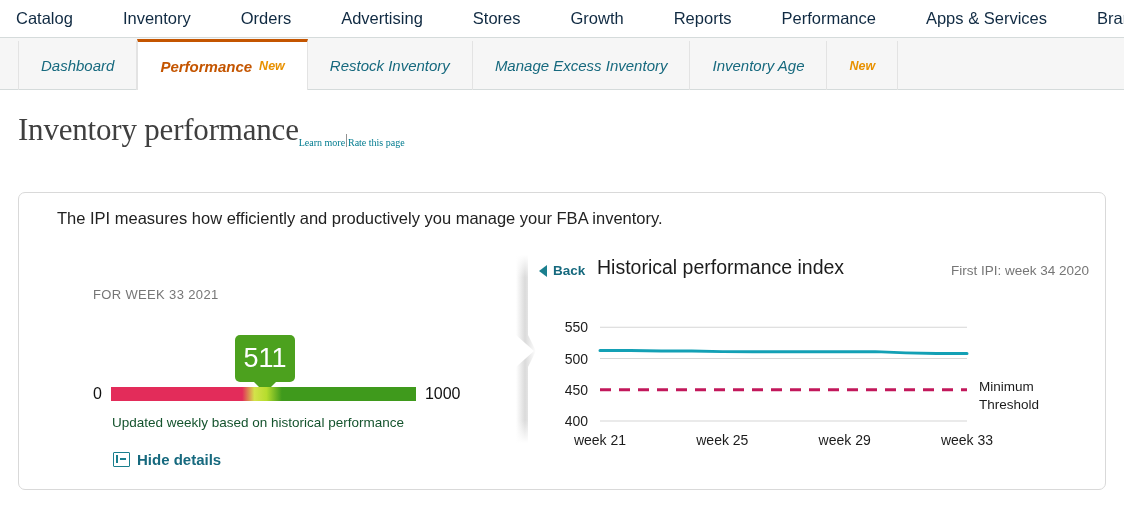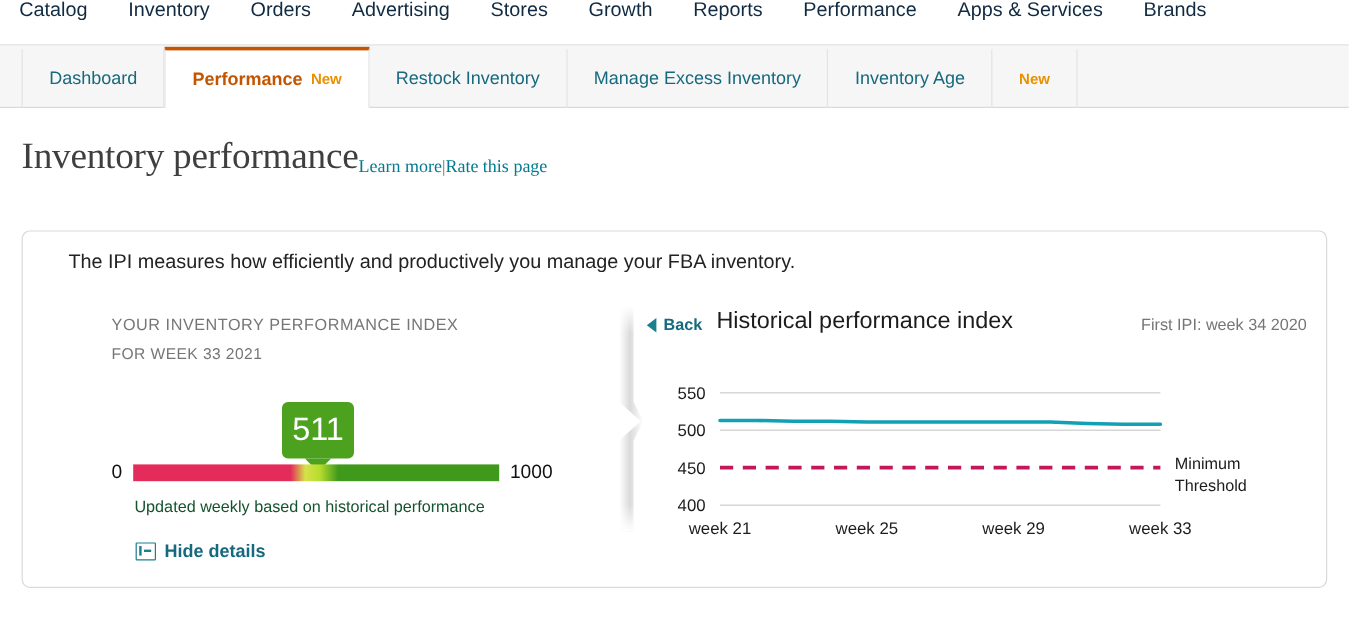--- a/index.html
+++ b/index.html
@@ -16,42 +16,44 @@
     color: #111111;
     -webkit-font-smoothing: antialiased;
   }
 
   
   #topnav {
     height: 38px;
     background: #ffffff;
     border-bottom: 1px solid #d5dbdb;
     display: flex;
+    align-items: center;
     padding-left: 16px;
-    gap: 0px;
+    gap: 16px;
   }
   .topnav-item {
     font-size: 16.5px;
     color: #102a42;
     padding: 0 17px;
     line-height: 1;
     cursor: pointer;
     white-space: nowrap;
   }
   .topnav-item:first-child { padding-left: 0; }
 
   
   #tabstrip {
     height: 52px;
     background: #f6f6f6;
     border-bottom: 1px solid #d5dbdb;
     display: flex;
     align-items: flex-end;
     padding-left: 18px;
     position: relative;
+    font-style: italic;
   }
   .tab {
     height: 49px;
     display: flex;
     align-items: center;
     gap: 7px;
     padding: 0 22px;
     font-size: 15px;
     color: #16697e;
     cursor: pointer;
@@ -85,21 +87,21 @@
     padding: 22px 0 0 18px;
     font-family: Liberation Serif, serif;
   }
   #page-title {
     font-size: 31px;
     color: #3f3f3f;
     font-weight: normal;
     letter-spacing: -0.2px;
   }
   .head-link {
-    font-size: 15px;
+    font-size: 10px;
     color: #007b8f;
     cursor: pointer;
   }
   .head-sep { font-size: 14.5px; color: #6b6b6b; }
 
   
   #card {
     position: absolute;
     left: 18px;
     top: 192px;
@@ -275,21 +277,20 @@
   <span class="head-link">Learn more</span>
   <span class="head-sep">|</span>
   <span class="head-link">Rate this page</span>
 </div>
 
 <div id="card">
 
   <div id="ipi-desc">The IPI measures how efficiently and productively you manage your FBA inventory.</div>
 
   <div id="left-panel">
-    <div id="ipi-label">YOUR INVENTORY PERFORMANCE INDEX</div>
     <div id="ipi-week">FOR WEEK 33 2021</div>
 
     <div id="score-badge">
       <span id="score-value">511</span>
     </div>
 
     <div id="gauge-row">
       <span class="gauge-end">0</span>
       <div id="gauge-bar"></div>
       <span class="gauge-end">1000</span>

